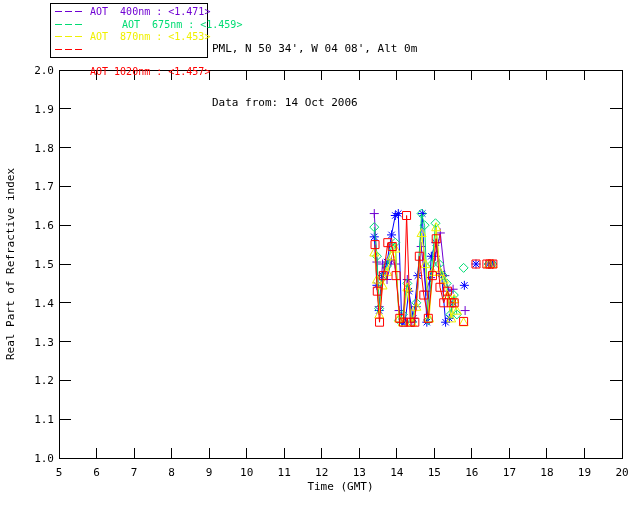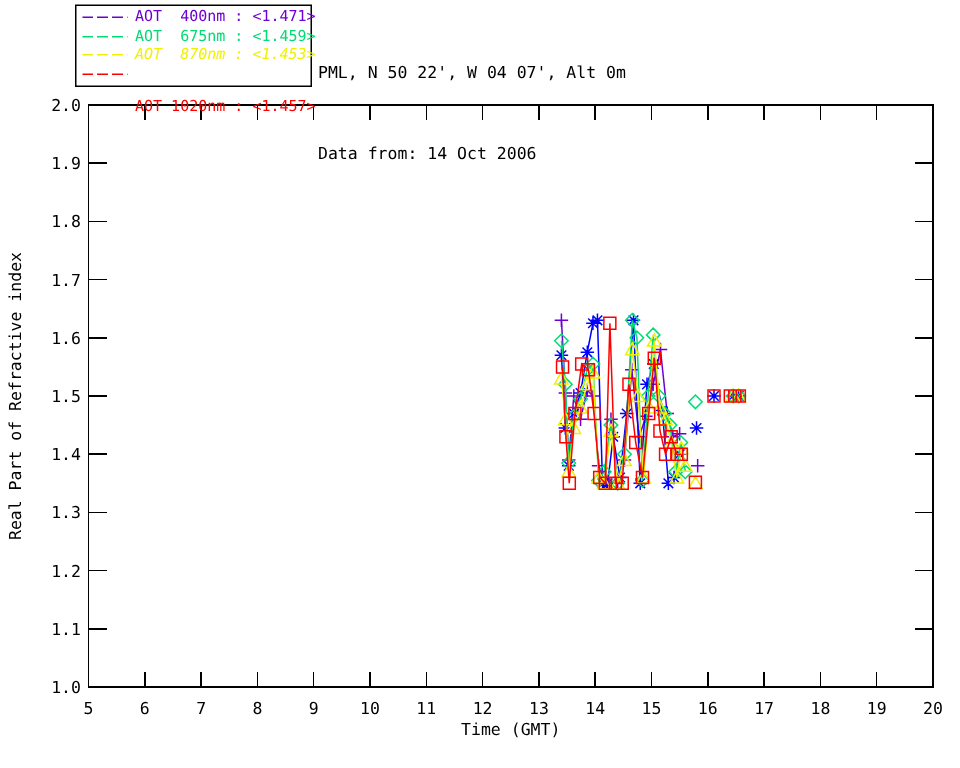--- a/index.html
+++ b/index.html
@@ -134,30 +134,30 @@
       </g>
     </svg>
 
   <div class="legend-box">
     <div class="legend-row">
       <span class="dash" style="background: repeating-linear-gradient(90deg, rgb(111, 0, 210) 0px, rgb(111, 0, 210) 7px, transparent 7px, transparent 10px);"></span>
       <span class="ltext" style="color: rgb(111, 0, 210);">AOT  400nm : &lt;1.471&gt;</span>
     </div>
     <div class="legend-row">
       <span class="dash" style="background: repeating-linear-gradient(90deg, rgb(0, 220, 115) 0px, rgb(0, 220, 115) 7px, transparent 7px, transparent 10px);"></span>
-      <span class="ltext" style="color: rgb(0, 220, 115);">AOT  675nm : &lt;1.459&gt;</span>
+      <span class="ltext" style="color: rgb(0, 220, 115); margin-left: 32px;">AOT  675nm : &lt;1.459&gt;</span>
     </div>
     <div class="legend-row">
       <span class="dash" style="background: repeating-linear-gradient(90deg, rgb(240, 240, 0) 0px, rgb(240, 240, 0) 7px, transparent 7px, transparent 10px);"></span>
-      <span class="ltext" style="color: rgb(240, 240, 0); font-style: italic;">AOT  870nm : &lt;1.453&gt;</span>
+      <span class="ltext" style="color: rgb(240, 240, 0);">AOT  870nm : &lt;1.453&gt;</span>
     </div>
     <div class="legend-row">
       <span class="dash" style="background: repeating-linear-gradient(90deg, rgb(255, 0, 0) 0px, rgb(255, 0, 0) 7px, transparent 7px, transparent 10px);"></span>
       <span class="ltext" style="color: rgb(255, 0, 0); margin-top: 44px;">AOT 1020nm : &lt;1.457&gt;</span>
     </div>
   </div>
 
   <div class="hdr">
-    <div>PML, N 50 22', W 04 07', Alt 0m</div>
+    <div>PML, N 50 34', W 04 08', Alt 0m</div>
     <div>Data from: 14 Oct 2006</div>
   </div>
 
 </div>
 
 </body></html>

